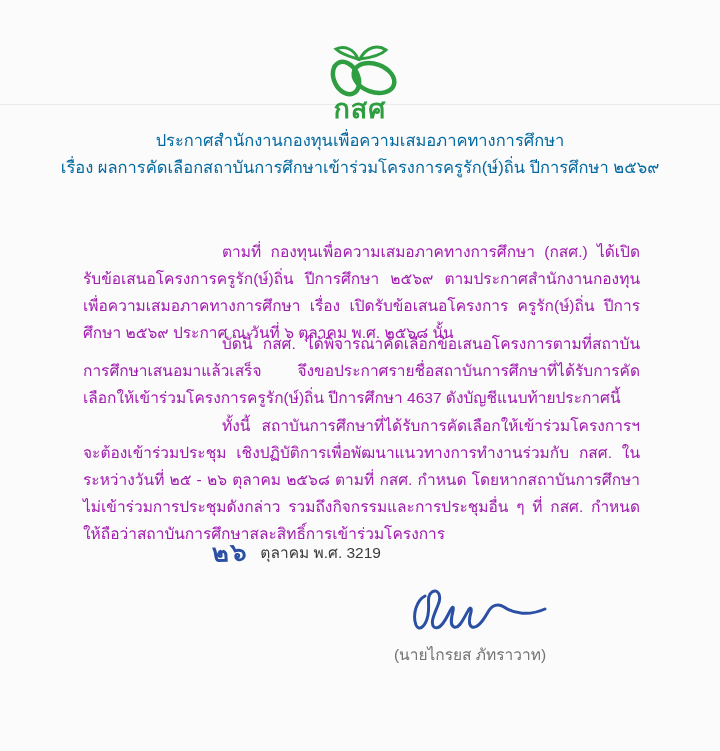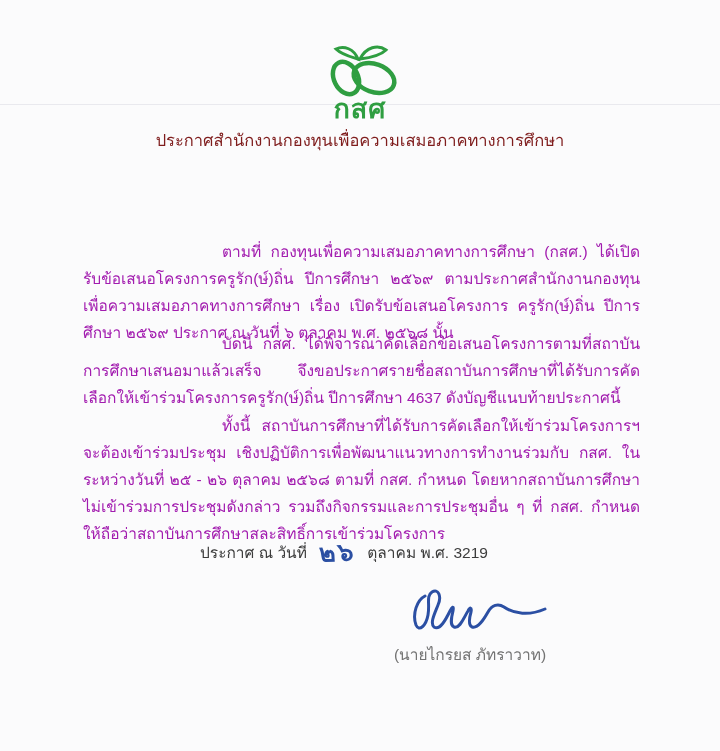--- a/index.html
+++ b/index.html
@@ -24,21 +24,21 @@
     text-align:center;
   }
   .logo-mark{display:block;margin:0 auto;}
   .logo-text{
     display:block;
     font-size:27px;font-weight:700;letter-spacing:1px;
     color:#2f9e41;line-height:26px;margin-top:-2px;
   }
   .titles{
     position:absolute;left:0;top:127px;width:720px;
-    text-align:center;font-size:16.5px;line-height:27px;color:#7f1d1d;
+    text-align:center;font-size:16.5px;line-height:27px;color:#0369a1;
   }
   .para{
     position:absolute;left:83px;width:557px;
     font-size:15.5px;line-height:27.2px;
     text-align:justify;text-justify:inter-word;
     text-indent:139px;
     color:#a21caf;
   }
   .p1{top:222px;}
   .p2{top:314px;}
@@ -79,30 +79,30 @@
         <path stroke-width="3" d="M48,17 C54,5 66,2 74,8 C68,14 56,16 48,17 Z"></path>
         <ellipse stroke-width="4.5" cx="34" cy="36" rx="12" ry="17" transform="rotate(-26 34 36)"></ellipse>
         <ellipse stroke-width="4.5" cx="62" cy="36" rx="21" ry="14" transform="rotate(20 62 36)"></ellipse>
       </g>
     </svg>
     <span class="logo-text">กสศ</span>
   </div>
 
   <div class="titles">
     <div>ประกาศสำนักงานกองทุนเพื่อความเสมอภาคทางการศึกษา</div>
+    <div>เรื่อง ผลการคัดเลือกสถาบันการศึกษาเข้าร่วมโครงการครูรัก(ษ์)ถิ่น ปีการศึกษา ๒๕๖๙</div>
   </div>
 
   <p class="para p1">ตามที่ กองทุนเพื่อความเสมอภาคทางการศึกษา (กสศ.) ได้เปิดรับข้อเสนอโครงการครูรัก(ษ์)ถิ่น ปีการศึกษา ๒๕๖๙ ตามประกาศสำนักงานกองทุนเพื่อความเสมอภาคทางการศึกษา เรื่อง เปิดรับข้อเสนอโครงการ ครูรัก(ษ์)ถิ่น ปีการศึกษา ๒๕๖๙ ประกาศ ณ วันที่ ๖ ตุลาคม พ.ศ. ๒๕๖๘ นั้น</p>
 
   <p class="para p2">บัดนี้ กสศ. ได้พิจารณาคัดเลือกข้อเสนอโครงการตามที่สถาบันการศึกษาเสนอมาแล้วเสร็จ จึงขอประกาศรายชื่อสถาบันการศึกษาที่ได้รับการคัดเลือกให้เข้าร่วมโครงการครูรัก(ษ์)ถิ่น ปีการศึกษา 4637 ดังบัญชีแนบท้ายประกาศนี้</p>
 
   <p class="para p3">ทั้งนี้ สถาบันการศึกษาที่ได้รับการคัดเลือกให้เข้าร่วมโครงการฯ จะต้องเข้าร่วมประชุม เชิงปฏิบัติการเพื่อพัฒนาแนวทางการทำงานร่วมกับ กสศ. ในระหว่างวันที่ ๒๕ - ๒๖ ตุลาคม ๒๕๖๘ ตามที่ กสศ. กำหนด โดยหากสถาบันการศึกษาไม่เข้าร่วมการประชุมดังกล่าว รวมถึงกิจกรรมและการประชุมอื่น ๆ ที่ กสศ. กำหนด ให้ถือว่าสถาบันการศึกษาสละสิทธิ์การเข้าร่วมโครงการ</p>
 
   <div class="date-line">
-    <span class="part">ประกาศ ณ วันที่</span>
     <span class="hand-day">๒๖</span>
     <span class="part">ตุลาคม พ.ศ. 3219</span>
   </div>
 
   <svg class="signature-svg" width="156" height="60" viewBox="0 0 156 60">
     <path fill="none" stroke="#2b4fa3" stroke-width="3" stroke-linecap="round" d="M20,12 C12,16 7,30 11,41 C14,48 21,42 23,31
          C25,20 21,12 27,8 C33,4 37,12 33,21
          C29,31 25,39 29,43 C35,47 41,35 45,27
          C47,23 49,21 48,27 C46,35 45,41 49,43
          C55,45 59,33 63,27 C65,23 67,23 66,28

